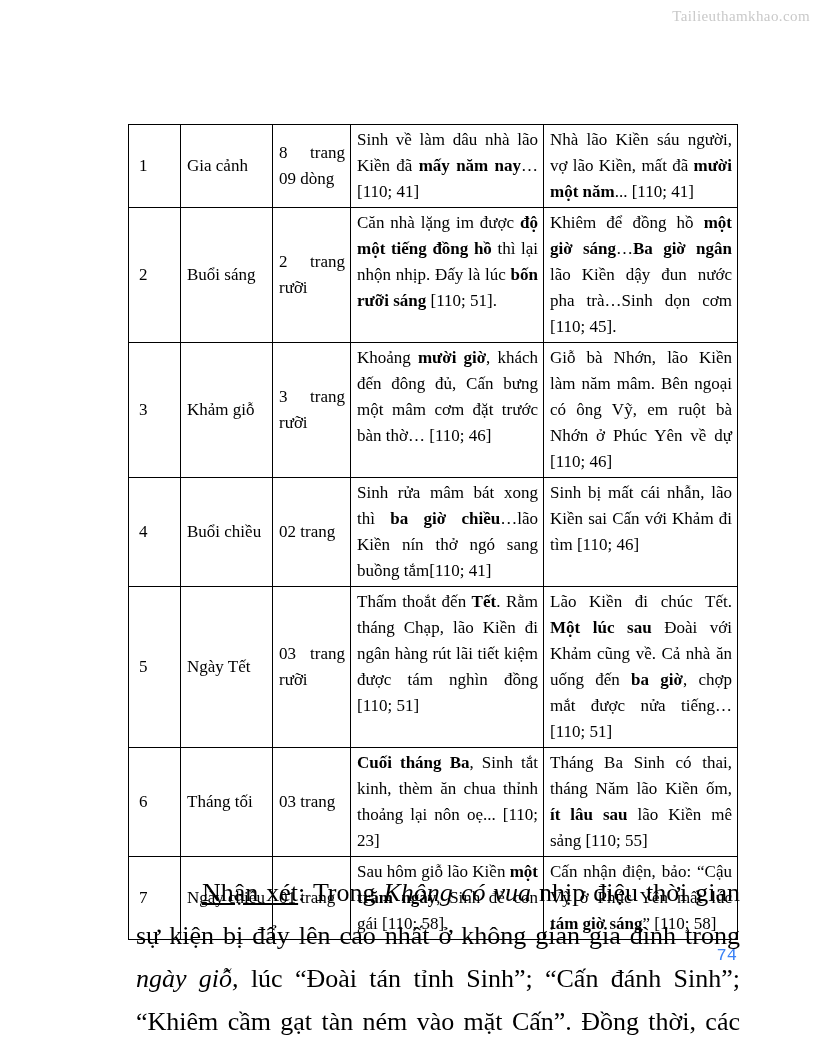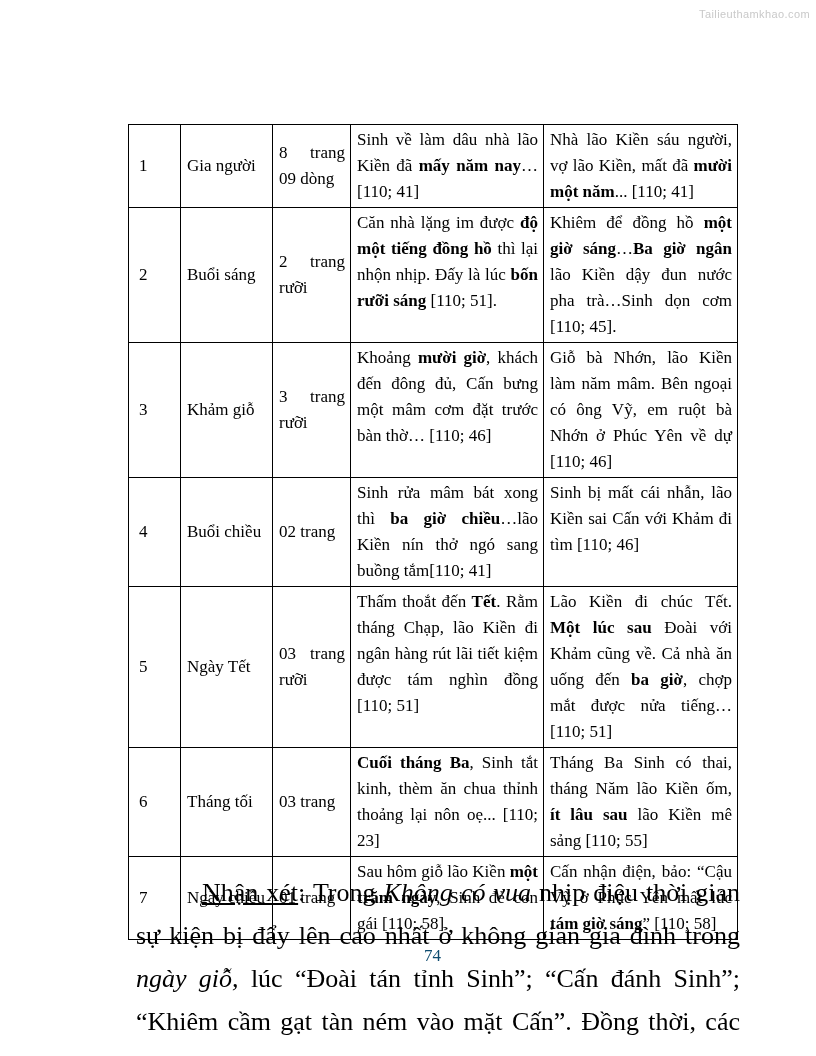--- a/index.html
+++ b/index.html
@@ -6,22 +6,22 @@
   .page{
     position:relative;
     width:816px;height:1056px;
     background:#ffffff;
     font-family:"Liberation Serif",serif;
     color:#000000;
     overflow:hidden;
   }
   .watermark{
     position:absolute;top:8px;right:6px;
-    font-family:Liberation Sans, sans-serif;
-    font-size:11px;color:#c9c9c9;letter-spacing:.4px;
+    font-family:Liberation Serif, serif;
+    font-size:15px;color:#c9c9c9;letter-spacing:.4px;
   }
   table.doc-table{
     position:absolute;left:128px;top:124px;
     width:609px;border-collapse:collapse;table-layout:fixed;
   }
   .doc-table td{
     border:1px solid #000000;
     font-size:17px;line-height:26px;
     padding:2px 5px 2px 6px;
     overflow:hidden;
@@ -46,42 +46,42 @@
   .b{font-weight:bold}
   .i{font-style:italic}
   .u{text-decoration:underline}
   .commentary{
     position:absolute;left:136px;top:845px;width:604px;
     font-size:26px;line-height:43px;
     text-align:justify;text-indent:66px;
   }
   .page-num{
     position:absolute;left:128px;top:946px;width:609px;
-    text-align:center;font-size:17px;color:#0c4a6e;
+    text-align:right;font-size:17px;color:#3b82f6;font-family:Liberation Mono, monospace;
   }
 </style>
 </head>
 <body>
 
 <div class="page">
 
   <div class="watermark">Tailieuthamkhao.com</div>
 
   <table class="doc-table">
     <colgroup>
       <col class="c1">
         <col class="c2">
         <col class="c3">
         <col class="c4">
         <col class="c5">
     </colgroup>
     <tbody id="table-body">
         <tr>
           <td class="c1">1</td>
-          <td class="c2">Gia người</td>
+          <td class="c2">Gia cảnh</td>
           <td class="c3">8 trang 09 dòng</td>
           <td class="c4"><span>Sinh về làm dâu nhà lão Kiền đã </span><span class="b">mấy năm nay</span><span>…[110; 41]</span></td>
           <td class="c5"><span>Nhà lão Kiền sáu người, vợ lão Kiền, mất đã </span><span class="b">mười một năm</span><span>... [110; 41]</span></td>
         </tr>
         <tr>
           <td class="c1">2</td>
           <td class="c2">Buổi sáng</td>
           <td class="c3">2 trang rưỡi</td>
           <td class="c4"><span>Căn nhà lặng im được </span><span class="b">độ một tiếng đồng hồ</span><span> thì lại nhộn nhịp. Đấy là lúc </span><span class="b">bốn rưỡi sáng</span><span> [110; 51].</span></td>
           <td class="c5"><span>Khiêm để đồng hồ </span><span class="b">một giờ sáng</span><span>…</span><span class="b">Ba giờ ngân</span><span> lão Kiền dậy đun nước pha trà…Sinh dọn cơm [110; 45].</span></td>

